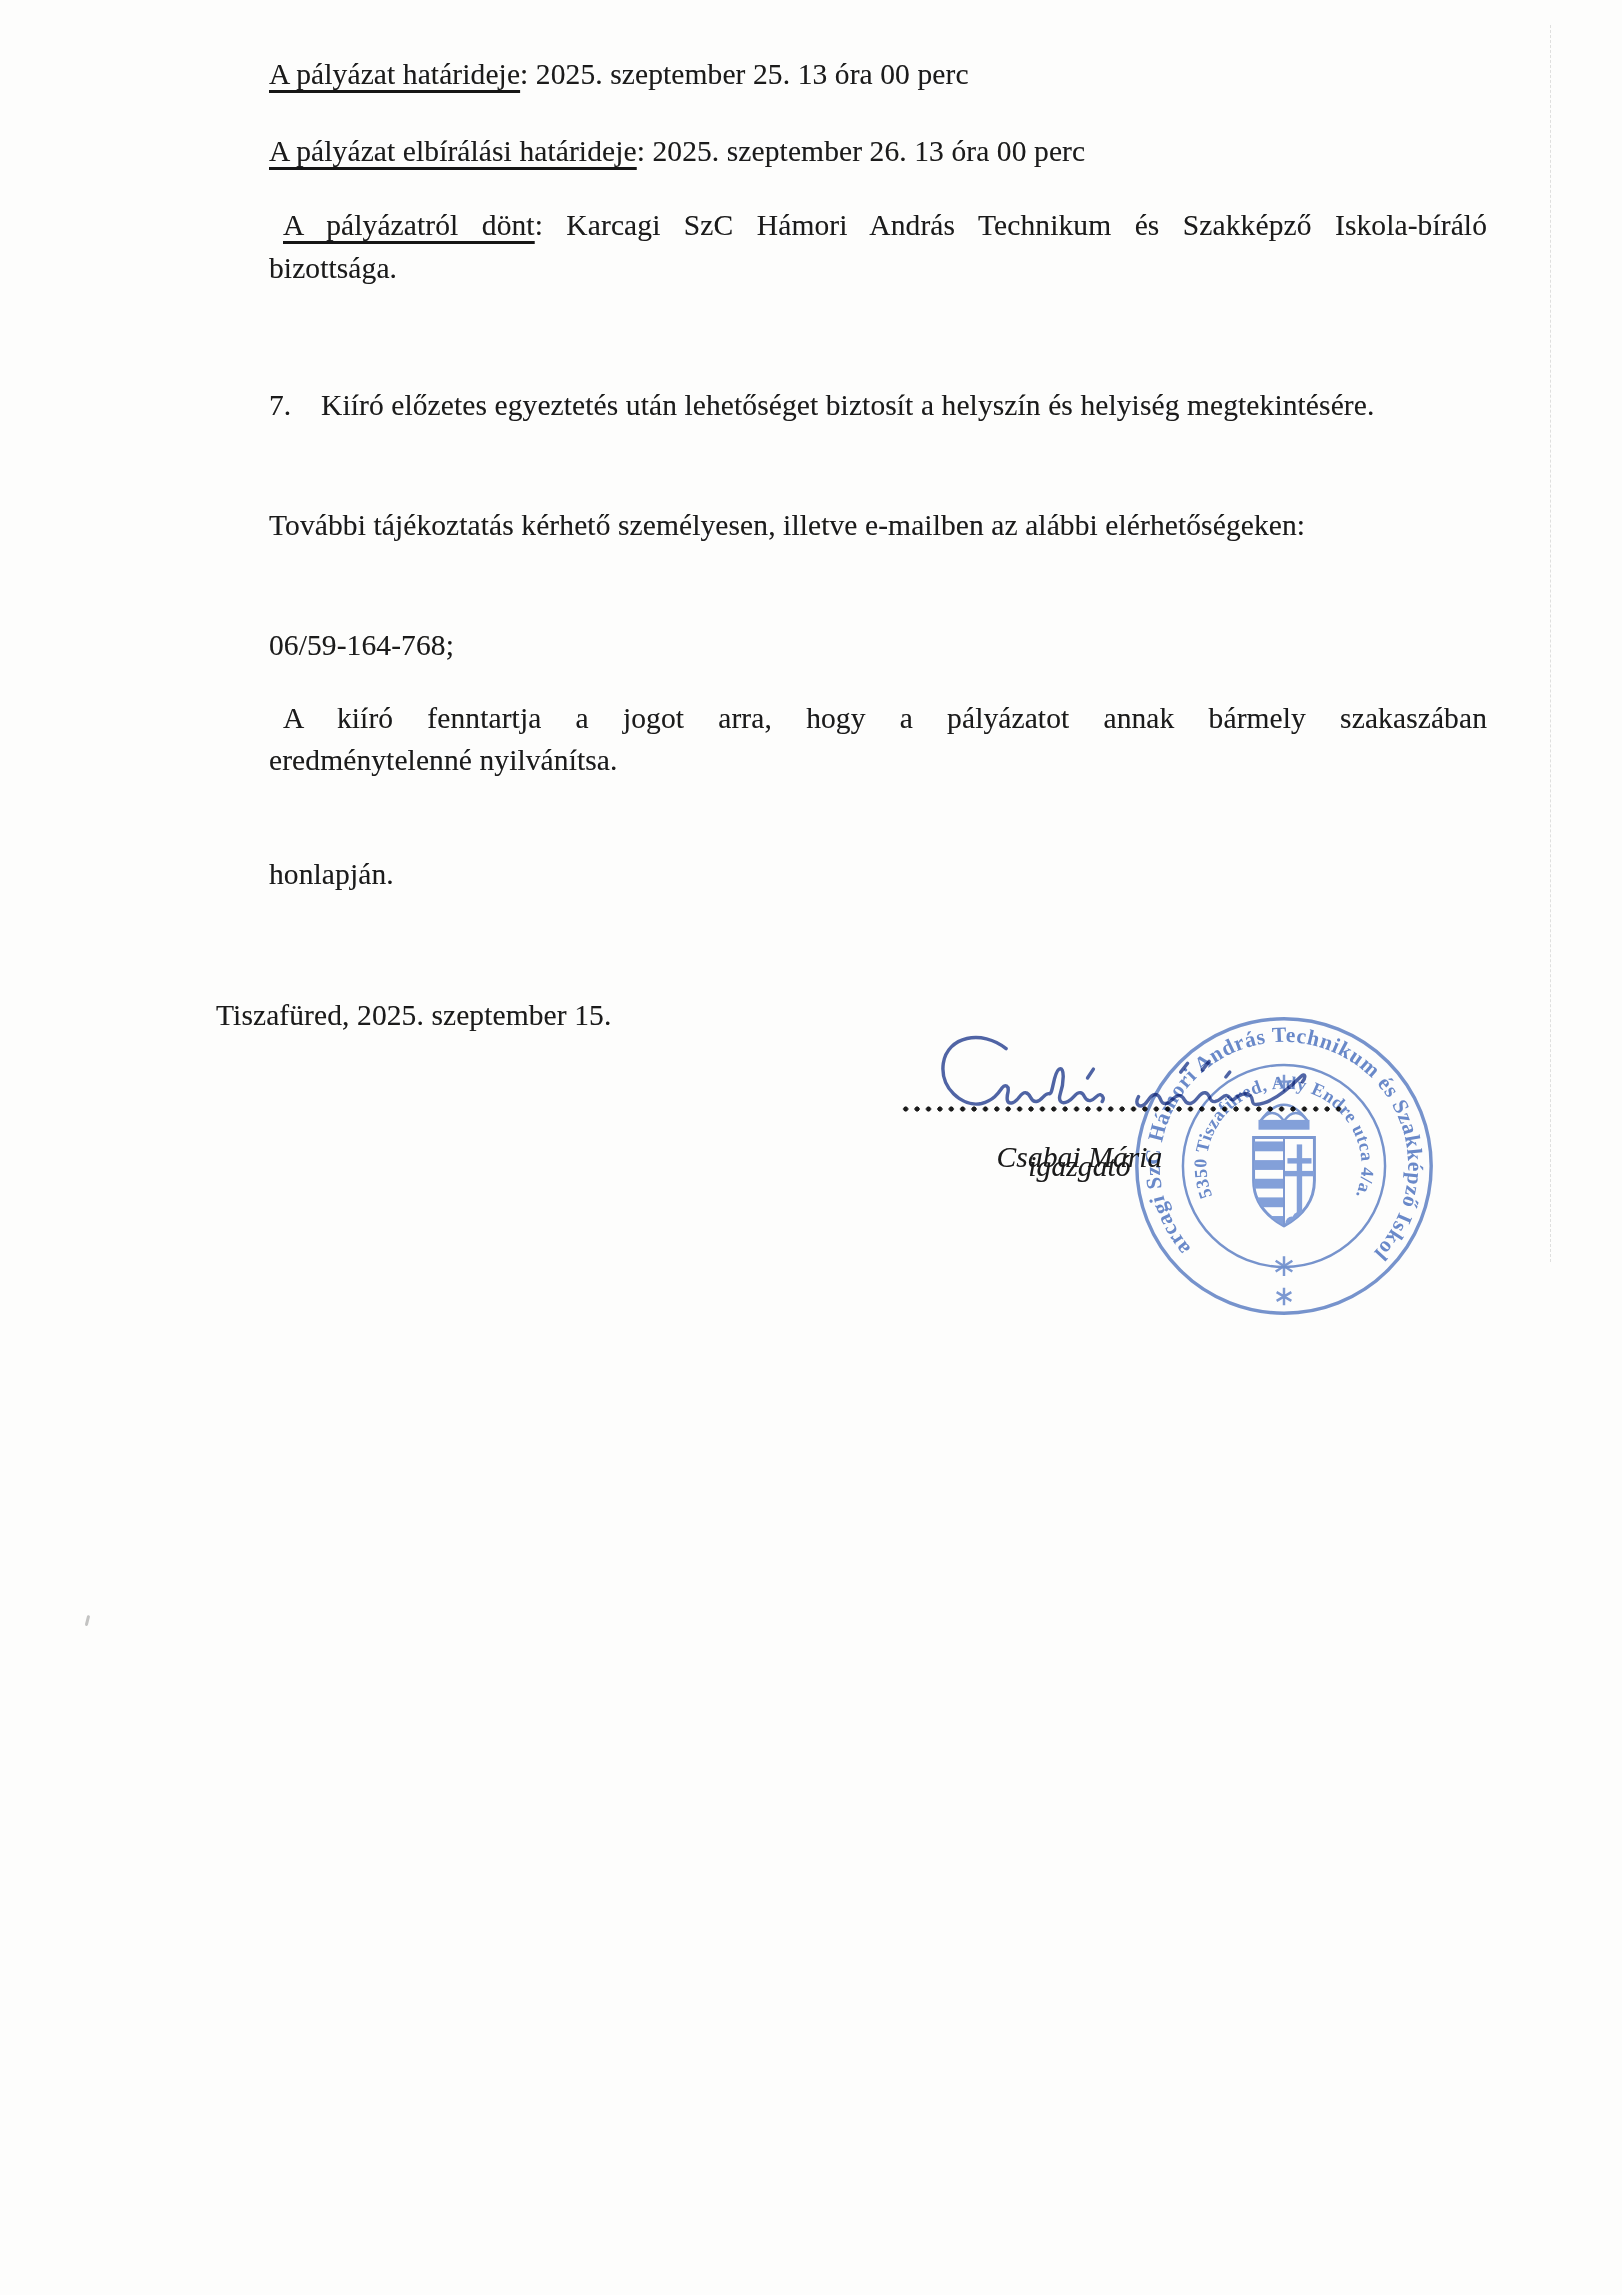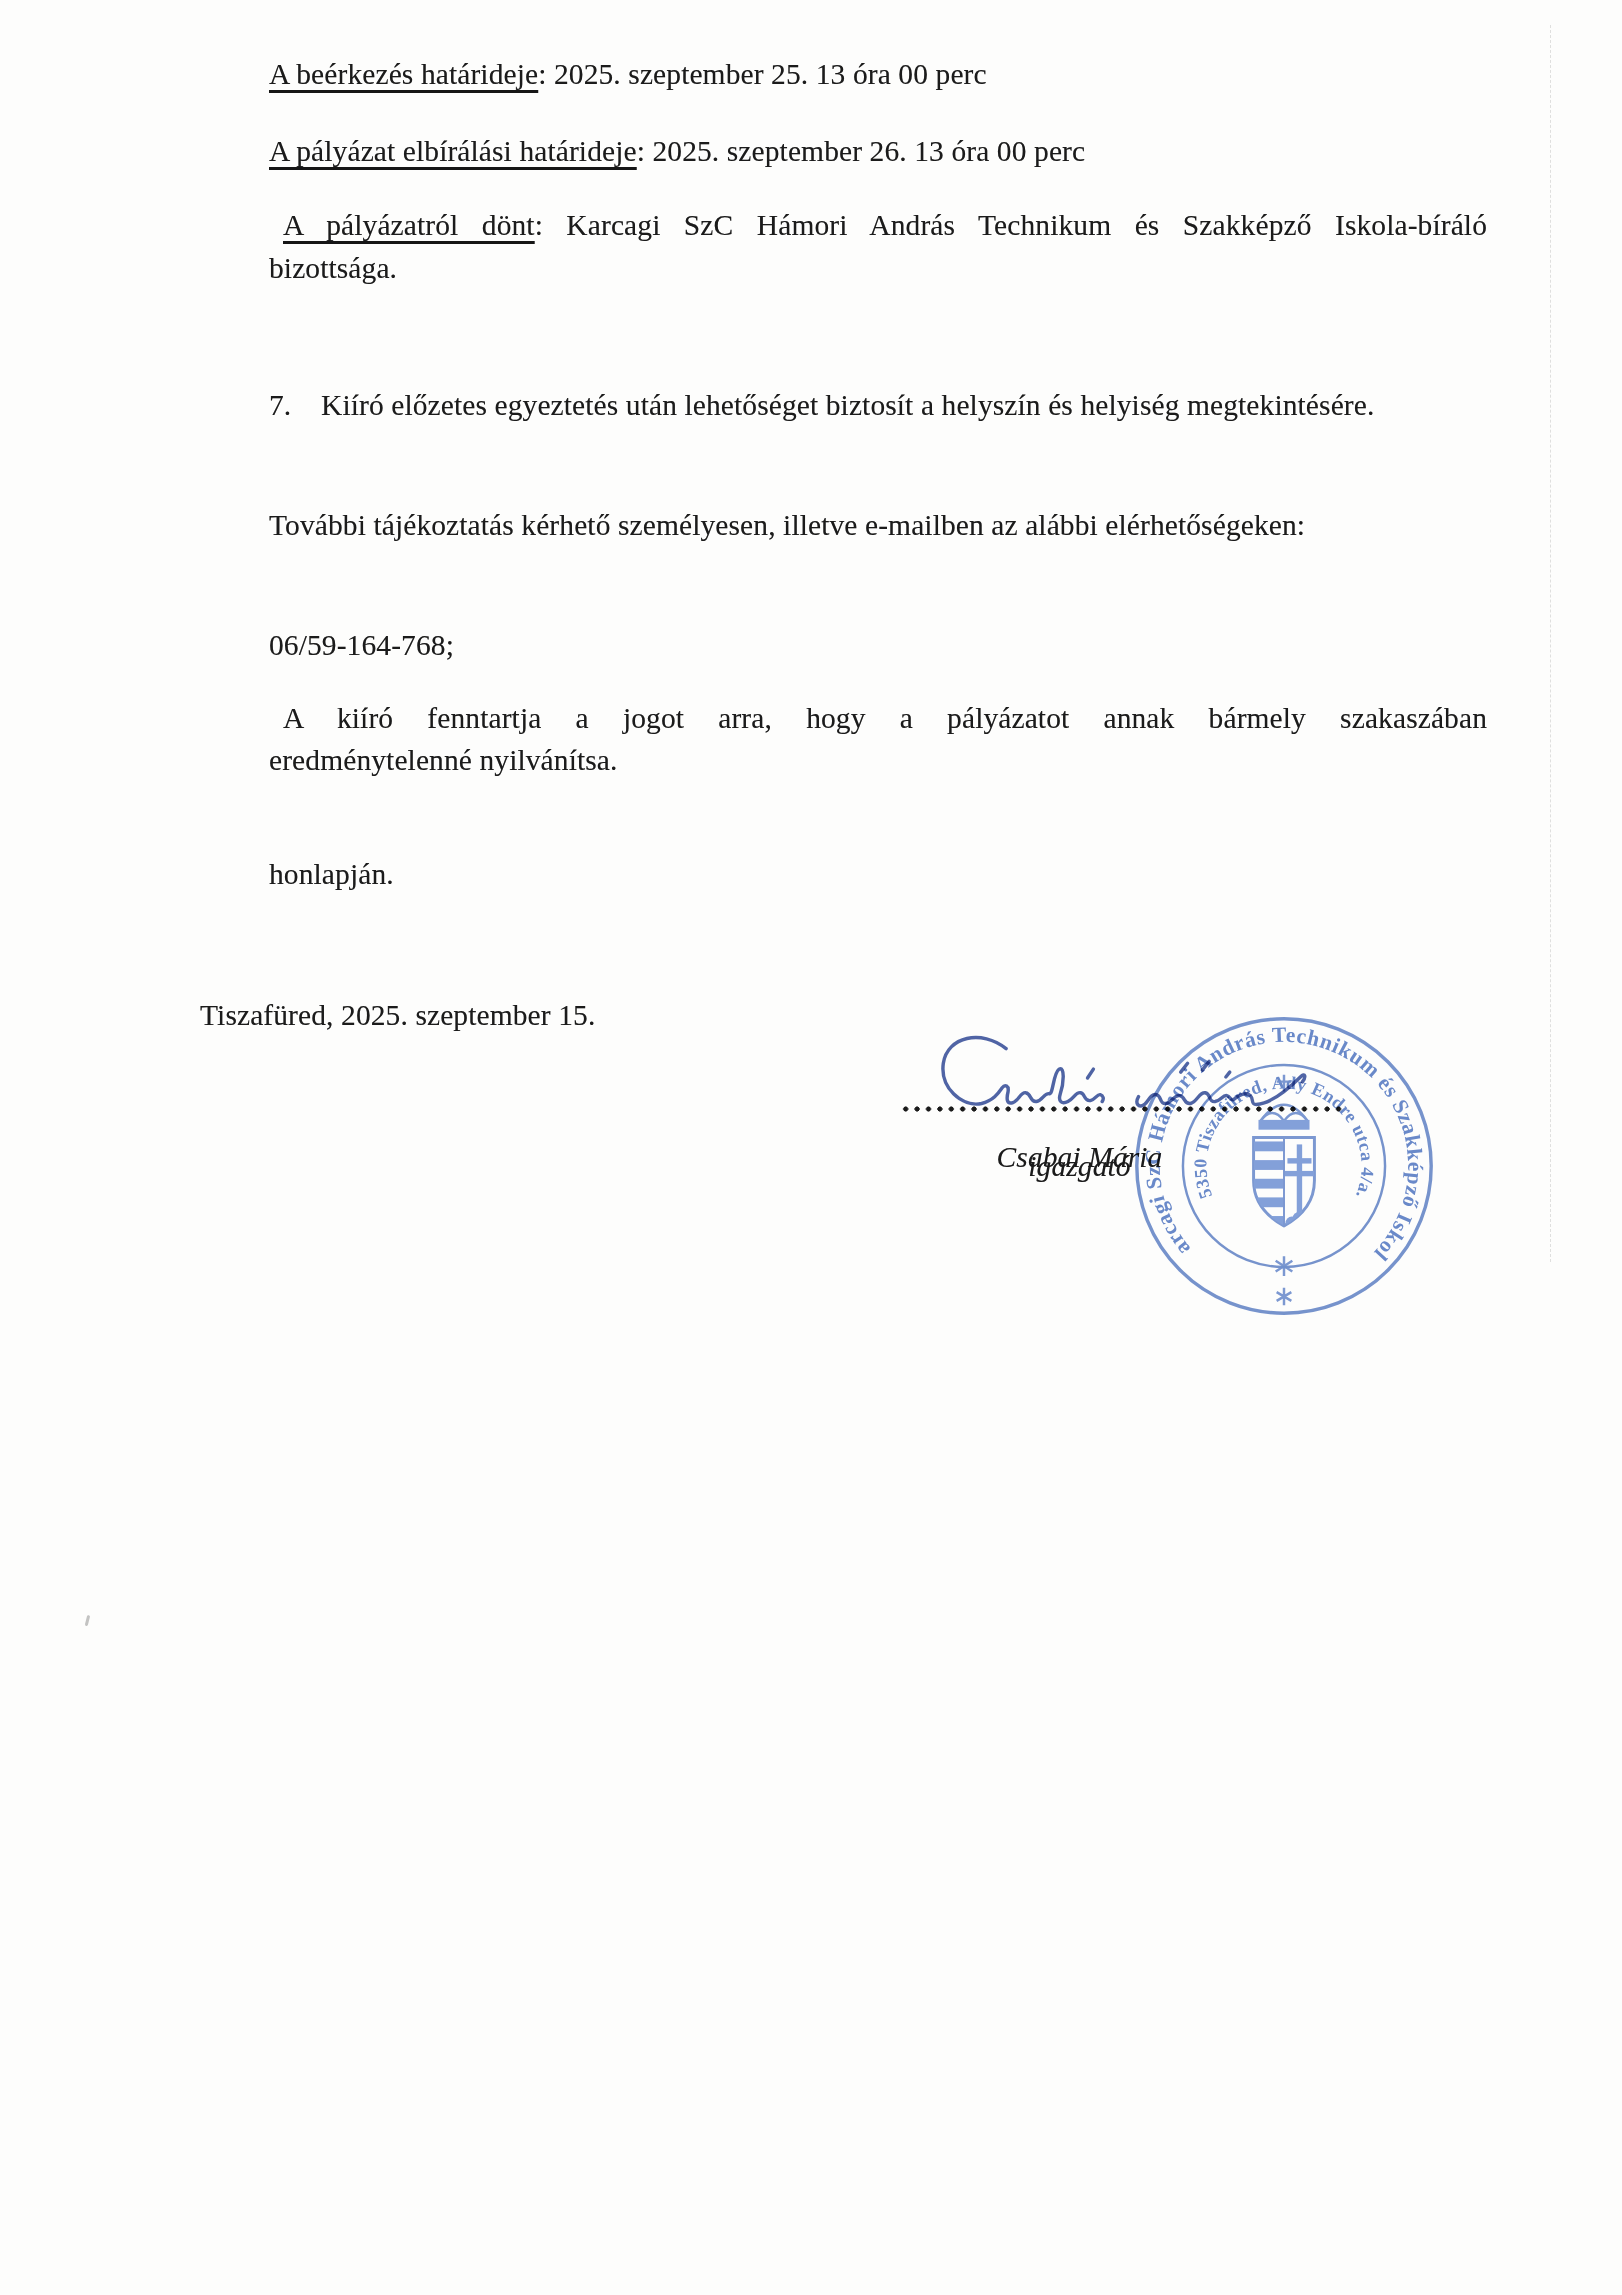--- a/index.html
+++ b/index.html
@@ -35,21 +35,21 @@
   .ul-label {
     text-decoration: underline;
     text-decoration-thickness: 3.4px;
     text-underline-offset: 6.4px;
     text-decoration-color: #161616;
   }
   .num {
     display: inline-block;
     width: 52px;
   }
-  .dateline { left: 200px; }
+  .dateline { left: 216px; }
   .sigblock {
     position: absolute;
     left: 957px; width: 245px;
     text-align: center;
     font-style: italic;
   }
   .dotline {
     position: absolute;
     left: 900px; top: 1105px;
     width: 444px; height: 7.9px;
@@ -82,21 +82,21 @@
     background: rgba(100,100,100,0.38);
     transform: rotate(14deg);
     border-radius: 1.5px;
   }
 </style>
 </head>
 <body>
 
 <div class="page">
 
-  <div class="tline" style="top:60px"><span class="ul-label">A beérkezés határideje</span><span>: 2025. szeptember 25. 13 óra 00 perc</span></div>
+  <div class="tline" style="top:60px"><span class="ul-label">A pályázat határideje</span><span>: 2025. szeptember 25. 13 óra 00 perc</span></div>
 
   <div class="tline" style="top:137px"><span class="ul-label">A pályázat elbírálási határideje</span><span>: 2025. szeptember 26. 13 óra 00 perc</span></div>
 
   <div class="tline justify" style="top:211px"><span class="ul-label">A pályázatról dönt</span><span>: Karcagi SzC Hámori András Technikum és Szakképző Iskola-bíráló</span></div>
   <div class="tline" style="top:254px">bizottsága.</div>
 
   <div class="tline" style="top:391px"><span class="num">7.</span><span>Kiíró előzetes egyeztetés után lehetőséget biztosít a helyszín és helyiség megtekintésére.</span></div>
 
   <div class="tline" style="top:511px">További tájékoztatás kérhető személyesen, illetve e-mailben az alábbi elérhetőségeken:</div>
 

